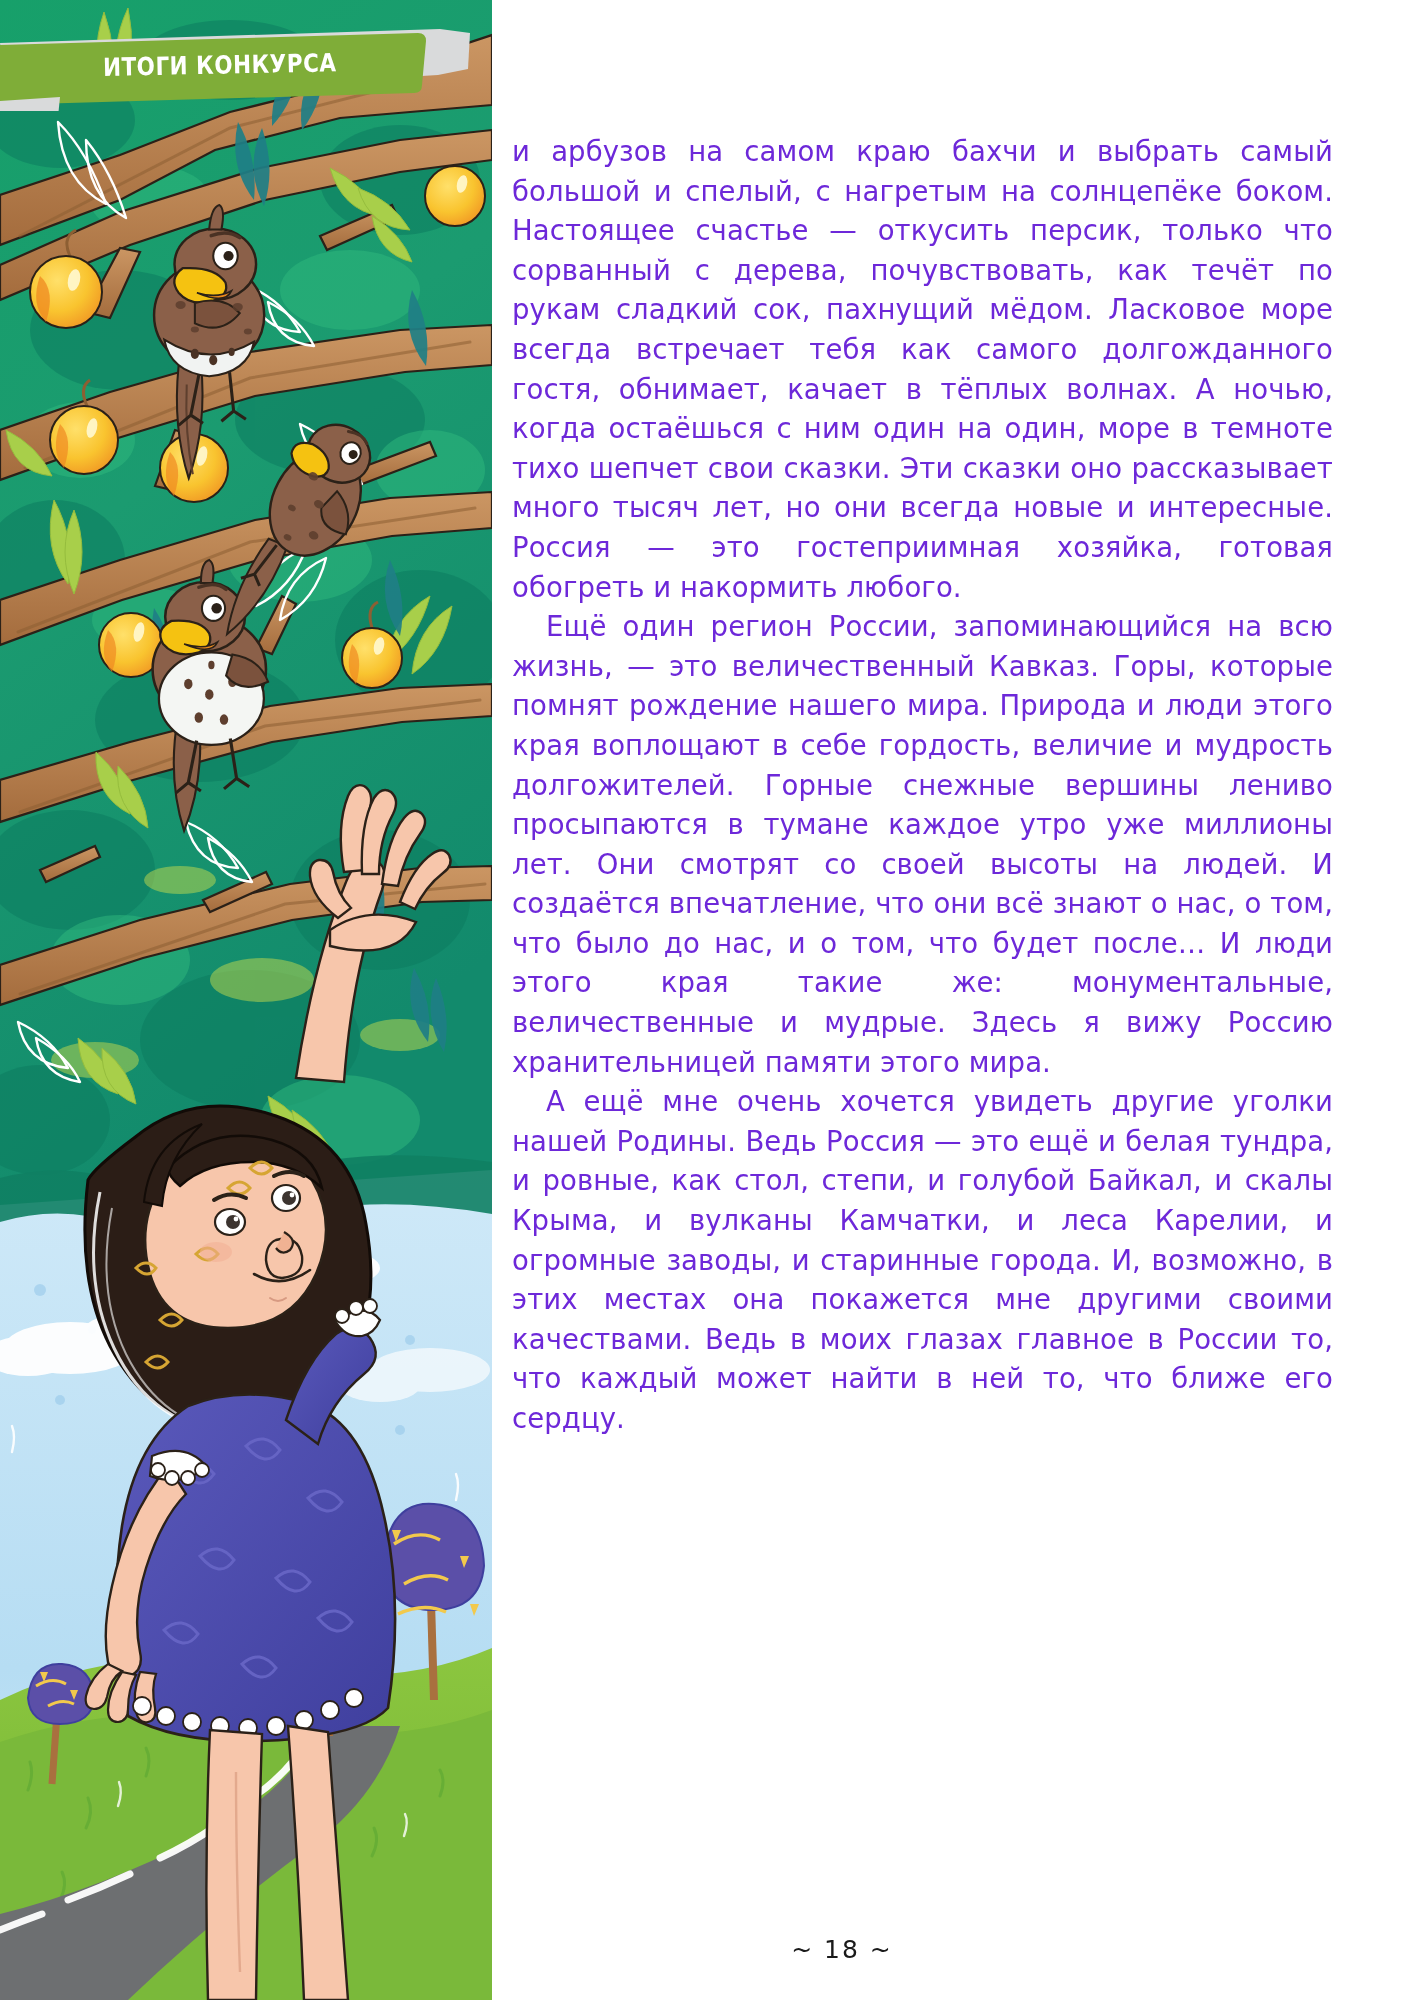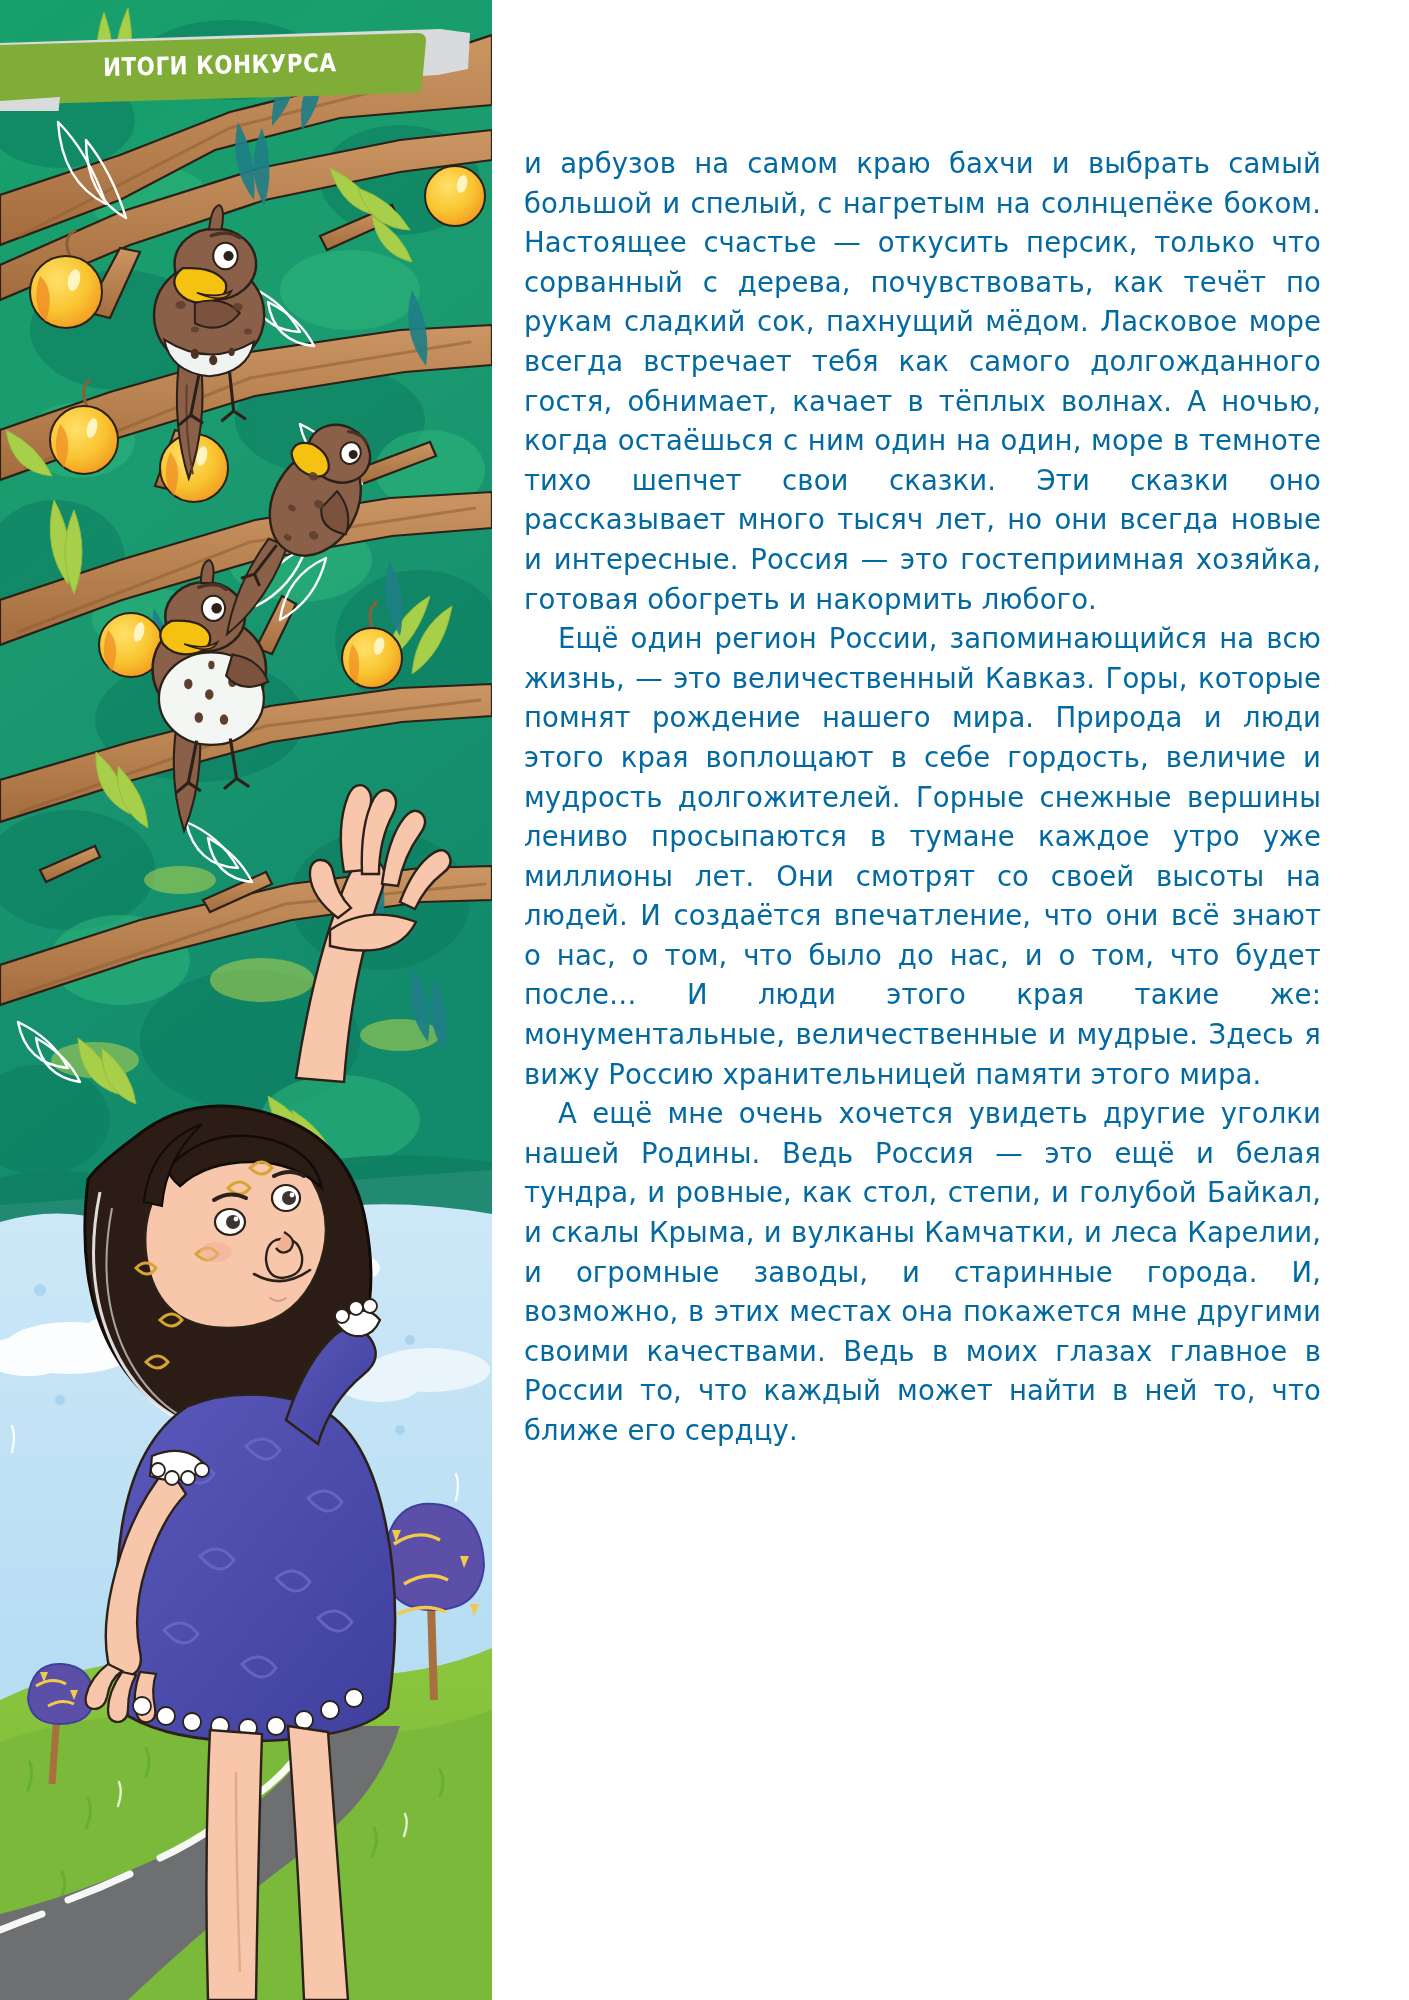--- a/index.html
+++ b/index.html
@@ -18,25 +18,25 @@
   .textcol{
     position:absolute;left:492px;top:96px;width:917px;height:1904px;
     background:#ffffff;
     box-sizing:border-box;
     padding:36px 76px 0 20px;
   }
   .body-text{
     font-family:"DejaVu Sans", sans-serif;
     font-size:27.5px;
     line-height:39.6px;
-    color:#0369a1;
+    color:#6d28d9;
     text-align:justify;
     text-justify:inter-word;
     letter-spacing:0.1px;
-    margin:12px;
+    margin:0;
   }
   .body-text p{margin:0;text-indent:34px;}
   .body-text p.first{text-indent:0;}
 
   .pagenum{
     position:absolute;left:492px;bottom:36px;width:700px;
     text-align:center;
     font-family:"DejaVu Sans", sans-serif;
     font-size:25px;color:#1a1a1a;letter-spacing:2px;
   }
@@ -557,14 +557,15 @@
   </div>
 
   <div class="textcol">
     <div class="body-text">
       <p class="first">и арбузов на самом краю бахчи и выбрать самый большой и спелый, с нагретым на солнцепёке боком. Настоящее счастье — откусить персик, только что сорванный с дерева, почувствовать, как течёт по рукам сладкий сок, пахнущий мёдом. Ласковое море всегда встречает тебя как самого долгожданного гостя, обнимает, качает в тёплых волнах. А ночью, когда остаёшься с ним один на один, море в темноте тихо шепчет свои сказки. Эти сказки оно рассказывает много тысяч лет, но они всегда новые и интересные. Россия — это гостеприимная хозяйка, готовая обогреть и накормить любого.</p>
       <p>Ещё один регион России, запоминающийся на всю жизнь, — это величественный Кавказ. Горы, которые помнят рождение нашего мира. Природа и люди этого края воплощают в себе гордость, величие и мудрость долгожителей. Горные снежные вершины лениво просыпаются в тумане каждое утро уже миллионы лет. Они смотрят со своей высоты на людей. И создаётся впечатление, что они всё знают о нас, о том, что было до нас, и о том, что будет после… И люди этого края такие же: монументальные, величественные и мудрые. Здесь я вижу Россию хранительницей памяти этого мира.</p>
       <p>А ещё мне очень хочется увидеть другие уголки нашей Родины. Ведь Россия — это ещё и белая тундра, и ровные, как стол, степи, и голубой Байкал, и скалы Крыма, и вулканы Камчатки, и леса Карелии, и огромные заводы, и старинные города. И, возможно, в этих местах она покажется мне другими своими качествами. Ведь в моих глазах главное в России то, что каждый может найти в ней то, что ближе его сердцу.</p>
     </div>
   </div>
 
+  <div class="pagenum">~ 18 ~</div>
 
 </div>
 
 </body></html>

